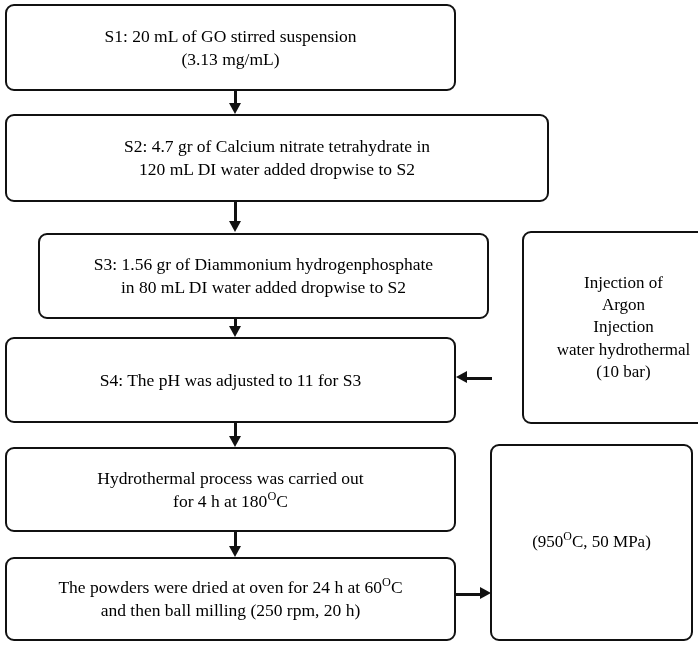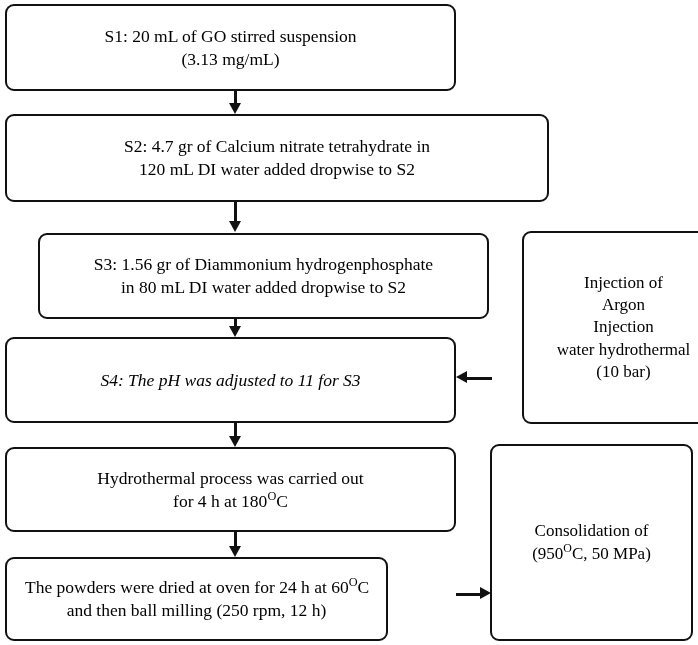--- a/index.html
+++ b/index.html
@@ -94,53 +94,52 @@
     </span>
   </div>
 
   <div class="node" style="left:5px; top:233px; width:451px; height:86px;margin-left:33px;">
     <span class="node-text">
       <span class="ln">S3: 1.56 gr of Diammonium hydrogenphosphate</span>
       <span class="ln">in 80 mL DI water added dropwise to S2</span>
     </span>
   </div>
 
-  <div class="node" style="left:5px; top:337px; width:451px; height:86px;font-style:italic;">
+  <div class="node" style="left:5px; top:337px; width:451px; height:86px;">
     <span class="node-text">
       <span class="ln">S4: The pH was adjusted to 11 for S3</span>
     </span>
   </div>
 
   <div class="node" style="left:5px; top:447px; width:451px; height:85px;align-items:center;">
     <span class="node-text">
       <span class="ln">Hydrothermal process was carried out</span>
       <span class="ln"><span>for 4 h at 180</span><sup class="deg">O</sup><span>C</span></span>
     </span>
   </div>
 
-  <div class="node" style="left:5px; top:557px; width:383px; height:84px;">
+  <div class="node" style="left:5px; top:557px; width:451px; height:84px;">
     <span class="node-text">
       <span class="ln"><span>The powders were dried at oven for 24 h at 60</span><sup class="deg">O</sup><span>C</span></span>
-      <span class="ln">and then ball milling (250 rpm, 12 h)</span>
+      <span class="ln">and then ball milling (250 rpm, 20 h)</span>
     </span>
   </div>
 
   <div class="node" style="left:490px; top:231px; width:203px; height:193px; font-size:17px;margin-left:32px;">
     <span class="node-text">
       <span class="ln">Injection of</span>
       <span class="ln">Argon</span>
       <span class="ln">Injection</span>
       <span class="ln">water hydrothermal</span>
       <span class="ln">(10 bar)</span>
     </span>
   </div>
 
   <div class="node" style="left:490px; top:444px; width:203px; height:197px; font-size:17px;">
     <span class="node-text">
-      <span class="ln">Consolidation of</span>
       <span class="ln"><span>(950</span><sup class="deg">O</sup><span>C, 50 MPa)</span></span>
     </span>
   </div>
 
   <div class="vline" style="left:234px; top:91px; height:14px;"></div>
   <div class="arrow-down" style="left:229px; top:103px;"></div>
 
   <div class="vline" style="left:234px; top:202px; height:20px;"></div>
   <div class="arrow-down" style="left:229px; top:221px;"></div>
 

